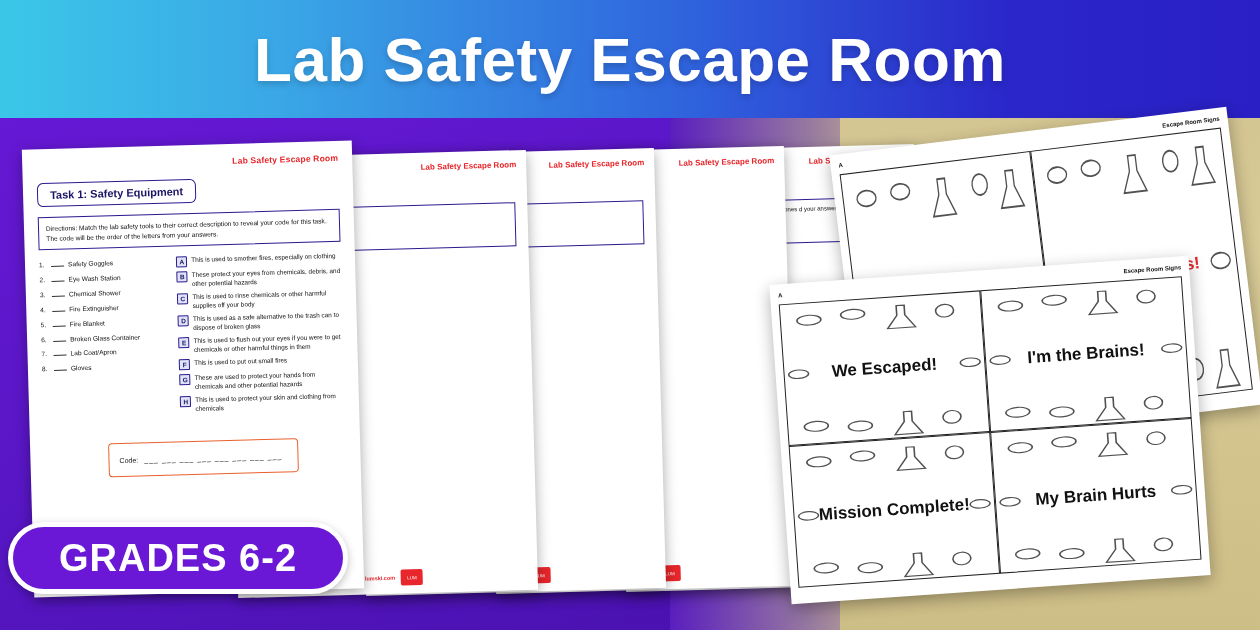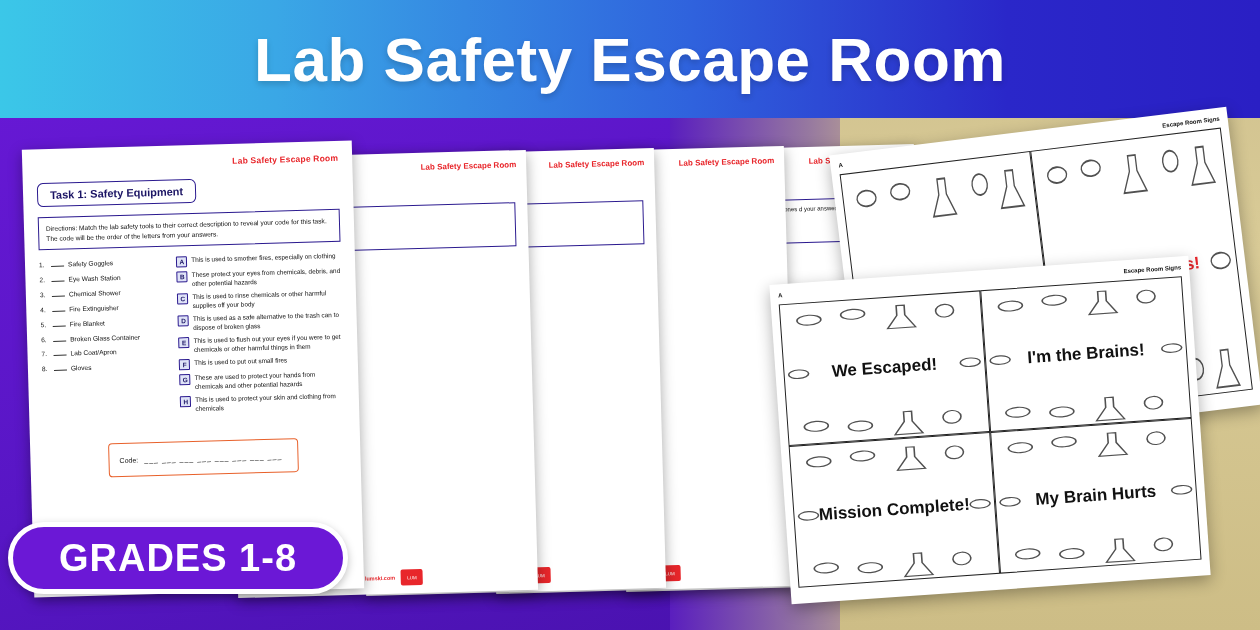--- a/index.html
+++ b/index.html
@@ -536,14 +536,14 @@
             </g>
           </svg>
         </div>
         <div class="sp-label dark">My Brain Hurts</div>
       </div>
     </div>
   </div>
 </div>
 
 <div class="grades-badge">
-  <span>GRADES 1-8</span>
+  <span>GRADES 6-2</span>
 </div>
 
 </body></html>

